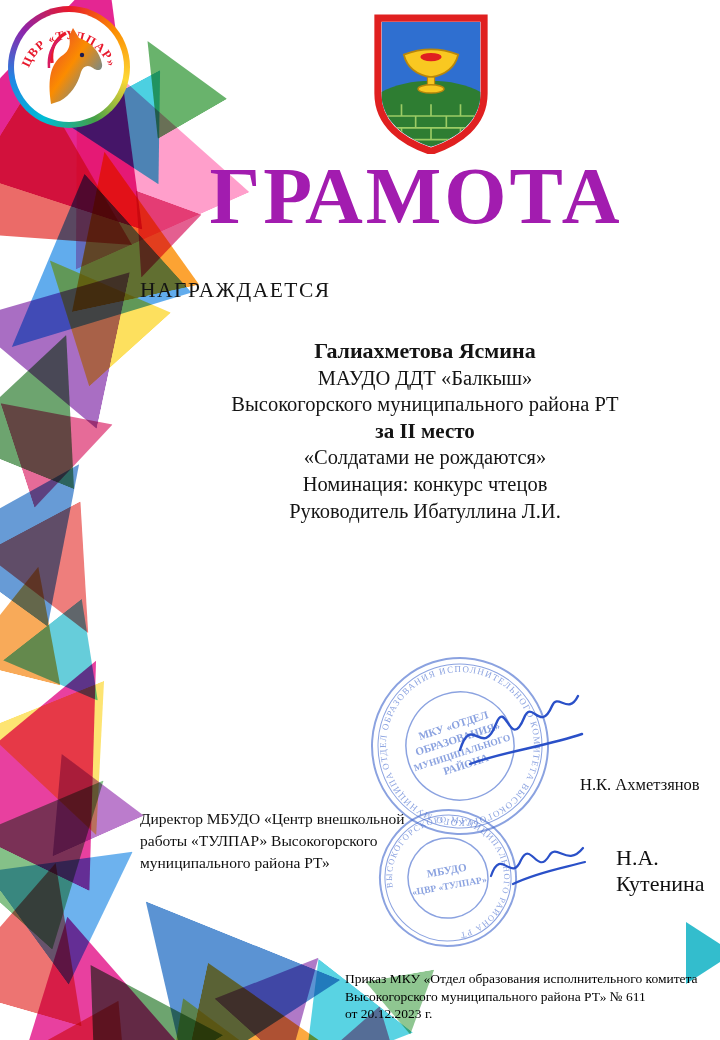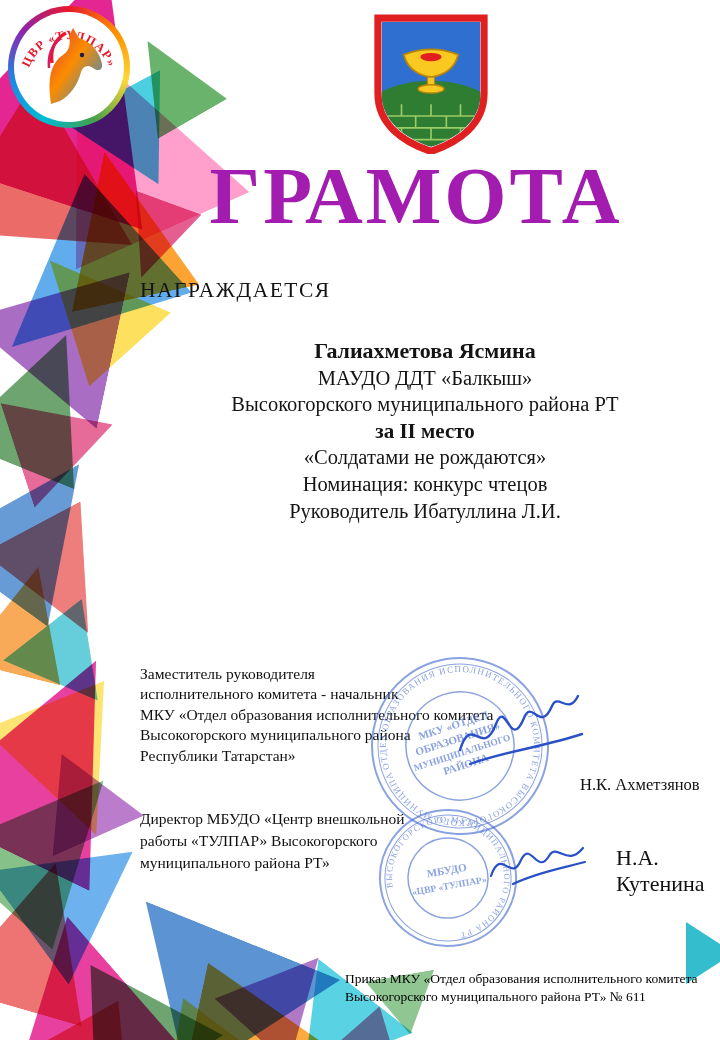--- a/index.html
+++ b/index.html
@@ -147,27 +147,20 @@
   <div class="main">
     <div class="name">Галиахметова Ясмина</div>
     <div>МАУДО  ДДТ  «Балкыш»</div>
     <div>Высокогорского  муниципального  района  РТ</div>
     <div class="award">за II место</div>
     <div>«Солдатами  не рождаются»</div>
     <div>Номинация:  конкурс  чтецов</div>
     <div>Руководитель  Ибатуллина  Л.И.</div>
   </div>
 
-  <div class="official-1">
-    <div>Заместитель руководителя</div>
-    <div>исполнительного комитета - начальник</div>
-    <div>МКУ «Отдел образования исполнительного комитета</div>
-    <div>Высокогорского муниципального района</div>
-    <div>Республики Татарстан»</div>
-  </div>
   <div class="official-1-name">Н.К. Ахметзянов</div>
 
   <div class="official-2">
     <div>Директор МБУДО «Центр внешкольной</div>
     <div>работы «ТУЛПАР» Высокогорского</div>
     <div>муниципального района  РТ»</div>
   </div>
   <div class="official-2-name">Н.А. Кутенина</div>
 
   <svg class="stamp stamp-1" width="196" height="196" viewBox="0 0 196 196">
@@ -217,15 +210,16 @@
   <svg class="sig sig-2" width="110" height="70" viewBox="0 0 110 70">
     <g stroke="#2a50c8" stroke-width="2.2" fill="none" stroke-linecap="round">
       <path d="M8 48 C18 18 28 56 38 32 C48 12 54 48 66 28 C74 14 84 40 100 20"></path>
       <path d="M30 56 C55 44 80 40 102 34"></path>
     </g>
   </svg>
 
   <div class="order">
     <div>Приказ МКУ «Отдел образования исполнительного  комитета</div>
     <div>Высокогорского муниципального  района  РТ»  № 611</div>
+    <div>от 20.12.2023 г.</div>
   </div>
 
 </div>
 
 </body></html>

